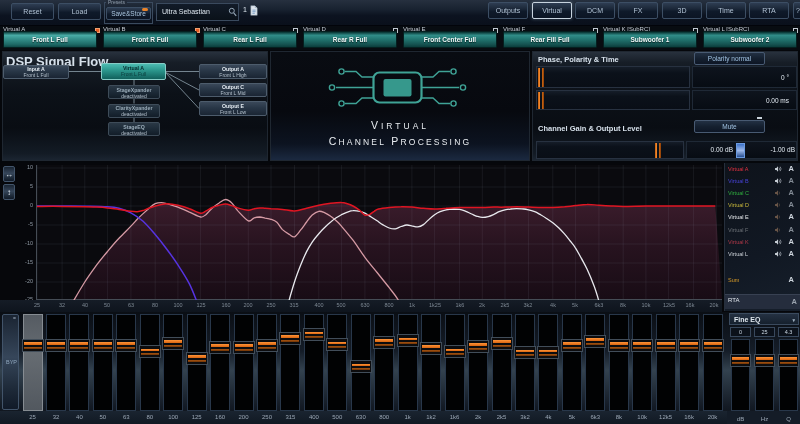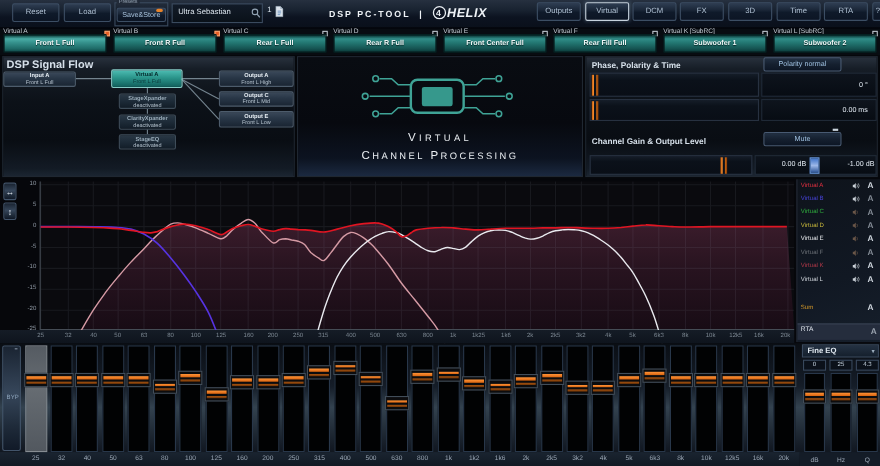--- a/index.html
+++ b/index.html
@@ -55,24 +55,20 @@
 <svg class="abs" style="left:228px;top:7px;" width="9" height="10" viewBox="0 0 9 10">
       <circle cx="3.8" cy="3.8" r="2.5" fill="none" stroke="#93a4b4" stroke-width="1"></circle>
       <line x1="5.7" y1="5.9" x2="8.2" y2="8.8" stroke="#93a4b4" stroke-width="1.2"></line>
     </svg>
 <div class="abs" style="left:243px;top:6px;font-size:7px;color:#dde6ee;">1</div>
 <svg class="abs" style="left:250px;top:5px;" width="8" height="11" viewBox="0 0 10 13">
       <path d="M1,0.5 h5 l3,3 v9 h-8 z" fill="#dce4ec" stroke="#8899aa" stroke-width="0.6"></path>
       <path d="M6,0.5 l3,3 h-3 z" fill="#aab8c6"></path>
       <path d="M3,6 h4 M3,8 h4 M3,10 h3" stroke="#4a7ab0" stroke-width="0.8"></path>
     </svg>
-<div id="logo" class="abs">DSP PC-TOOL&nbsp; |&nbsp; <svg width="13" height="13" viewBox="0 0 13 13" style="vertical-align:-3px">
-        <circle cx="6.5" cy="6.5" r="5.5" fill="#0d1422" stroke="#e8edf2" stroke-width="1.2"></circle>
-        <text x="6.5" y="9.4" text-anchor="middle" font-size="8" font-weight="bold" fill="#e8edf2">4</text>
-      </svg><span style="font-size:11.5px;font-style:italic;letter-spacing:0.5px;">HELIX</span></div>
 <div class="tbtn" style="left:488px;width:40px;top:2px;">Outputs</div>
 <div class="tbtn active" style="left:532px;width:40px;top:2px;">Virtual</div>
 <div class="tbtn" style="left:575px;width:40px;top:2px;">DCM</div>
 <div class="tbtn" style="left:618px;width:40px;top:2px;">FX</div>
 <div class="tbtn" style="left:662px;width:40px;top:2px;">3D</div>
 <div class="tbtn" style="left:706px;width:40px;top:2px;">Time</div>
 <div class="tbtn" style="left:749px;width:40px;top:2px;">RTA</div>
 <div class="tbtn" style="left:793px;width:10px;top:2px;">?</div>
 </div>
 <div id="chrow" class="abs">
@@ -98,21 +94,21 @@
 <div class="chbtn" style="left:303px;width:94px;">Rear R Full</div>
 <div class="chbtn" style="left:403px;width:94px;">Front Center Full</div>
 <div class="chbtn" style="left:503px;width:94px;">Rear Fill Full</div>
 <div class="chbtn" style="left:603px;width:94px;">Subwoofer 1</div>
 <div class="chbtn" style="left:703px;width:94px;">Subwoofer 2</div>
 <div class="abs" style="left:90px;top:31px;width:6px;height:2px;background:#cfe2e0;"></div>
 </div>
 <div class="panel" style="left:2px;width:266px;"></div>
 <div class="panel" style="left:270px;width:260px;background:linear-gradient(180deg,#090c12 0%,#07090f 55%,#0c1320 85%,#1b2940 100%);"></div>
 <div class="panel" style="left:532px;width:266px;"></div>
-<div class="ptitle" style="left:6px;top:53.5px;font-size:10px;">DSP Signal Flow</div>
+<div class="ptitle" style="left:6px;top:53.5px;font-size:13px;">DSP Signal Flow</div>
 <svg class="abs" style="left:0;top:50px;" width="800" height="113" viewBox="0 0 800 113">
 <g stroke="#74848f" stroke-width="1" fill="none">
 <path d="M69,21.5 H101"></path>
       <path d="M165,21.5 H199"></path>
       <path d="M165,22 L199,40"></path>
       <path d="M165,22 L199,58.5"></path>
 <path d="M134,30 V35"></path>
       <path d="M134,49 V53.5"></path>
       <path d="M134,67.5 V72"></path>
 </g>

